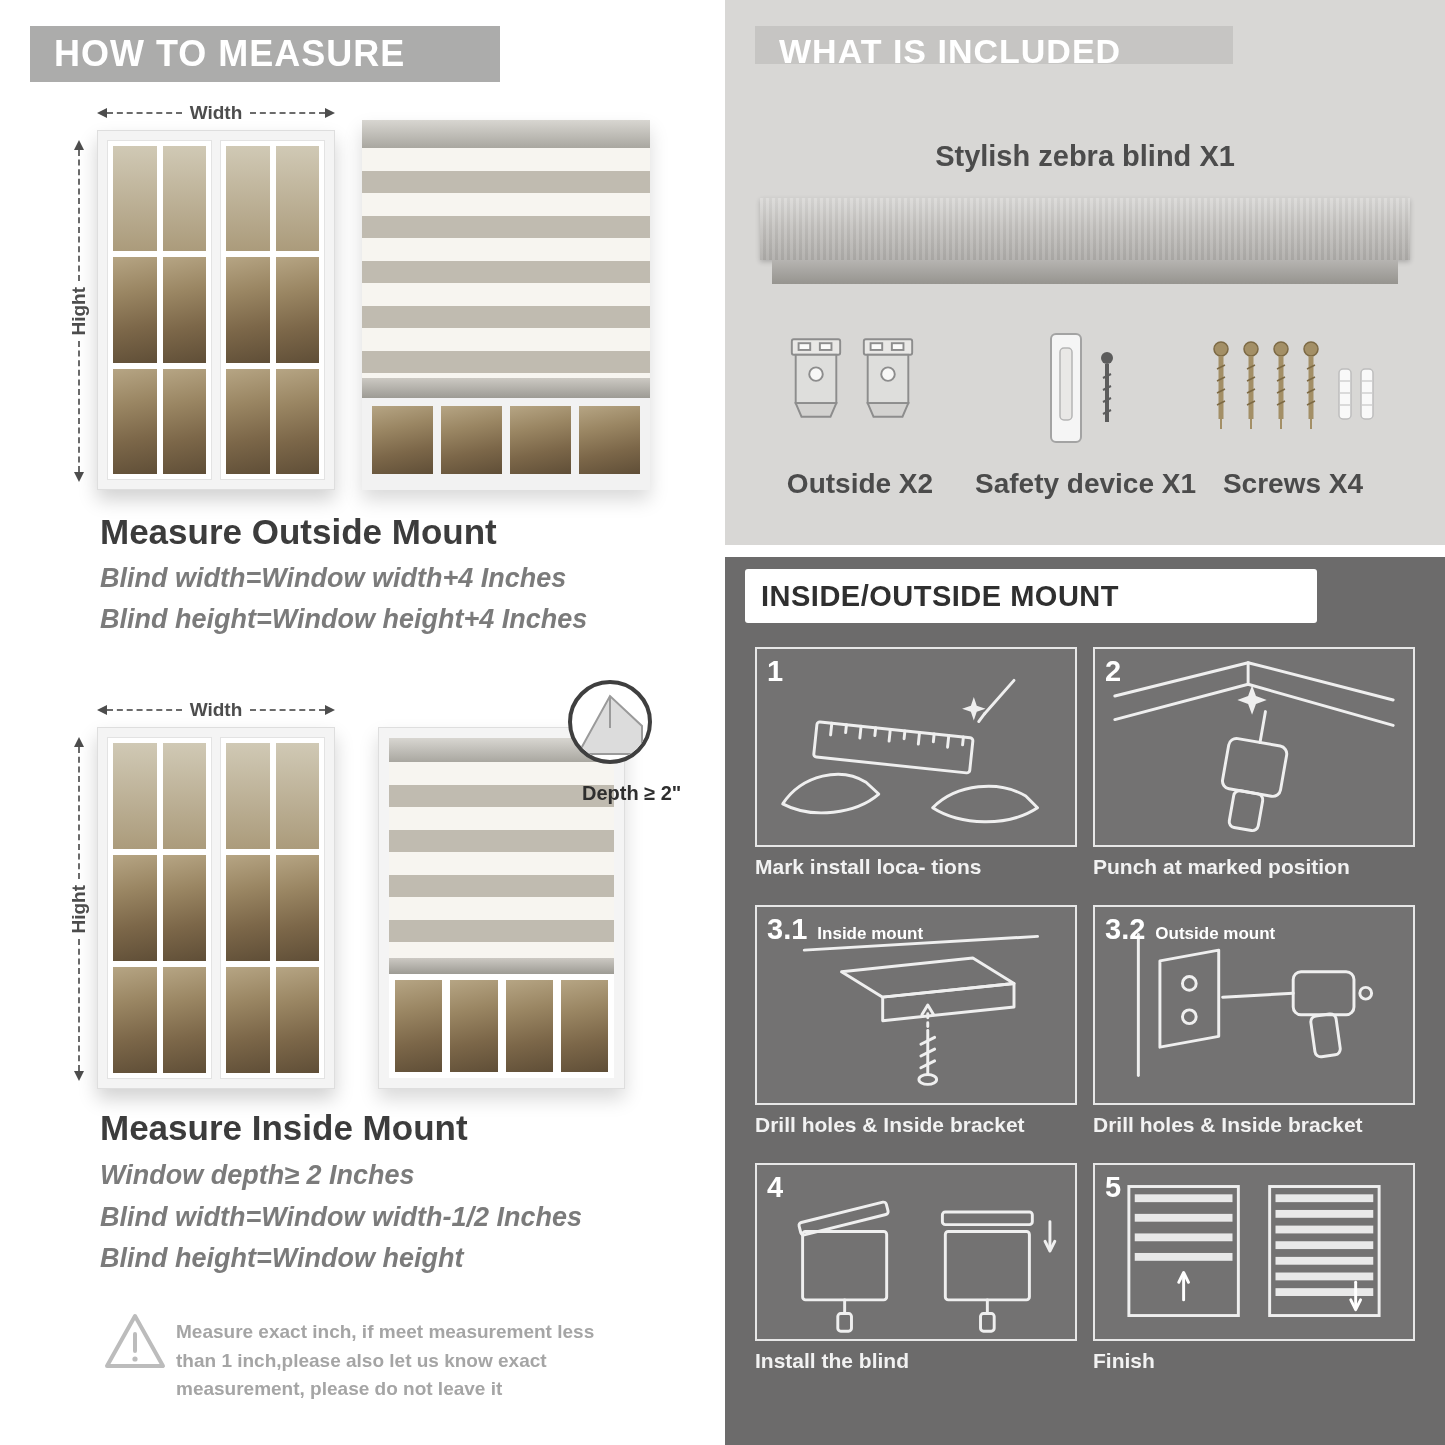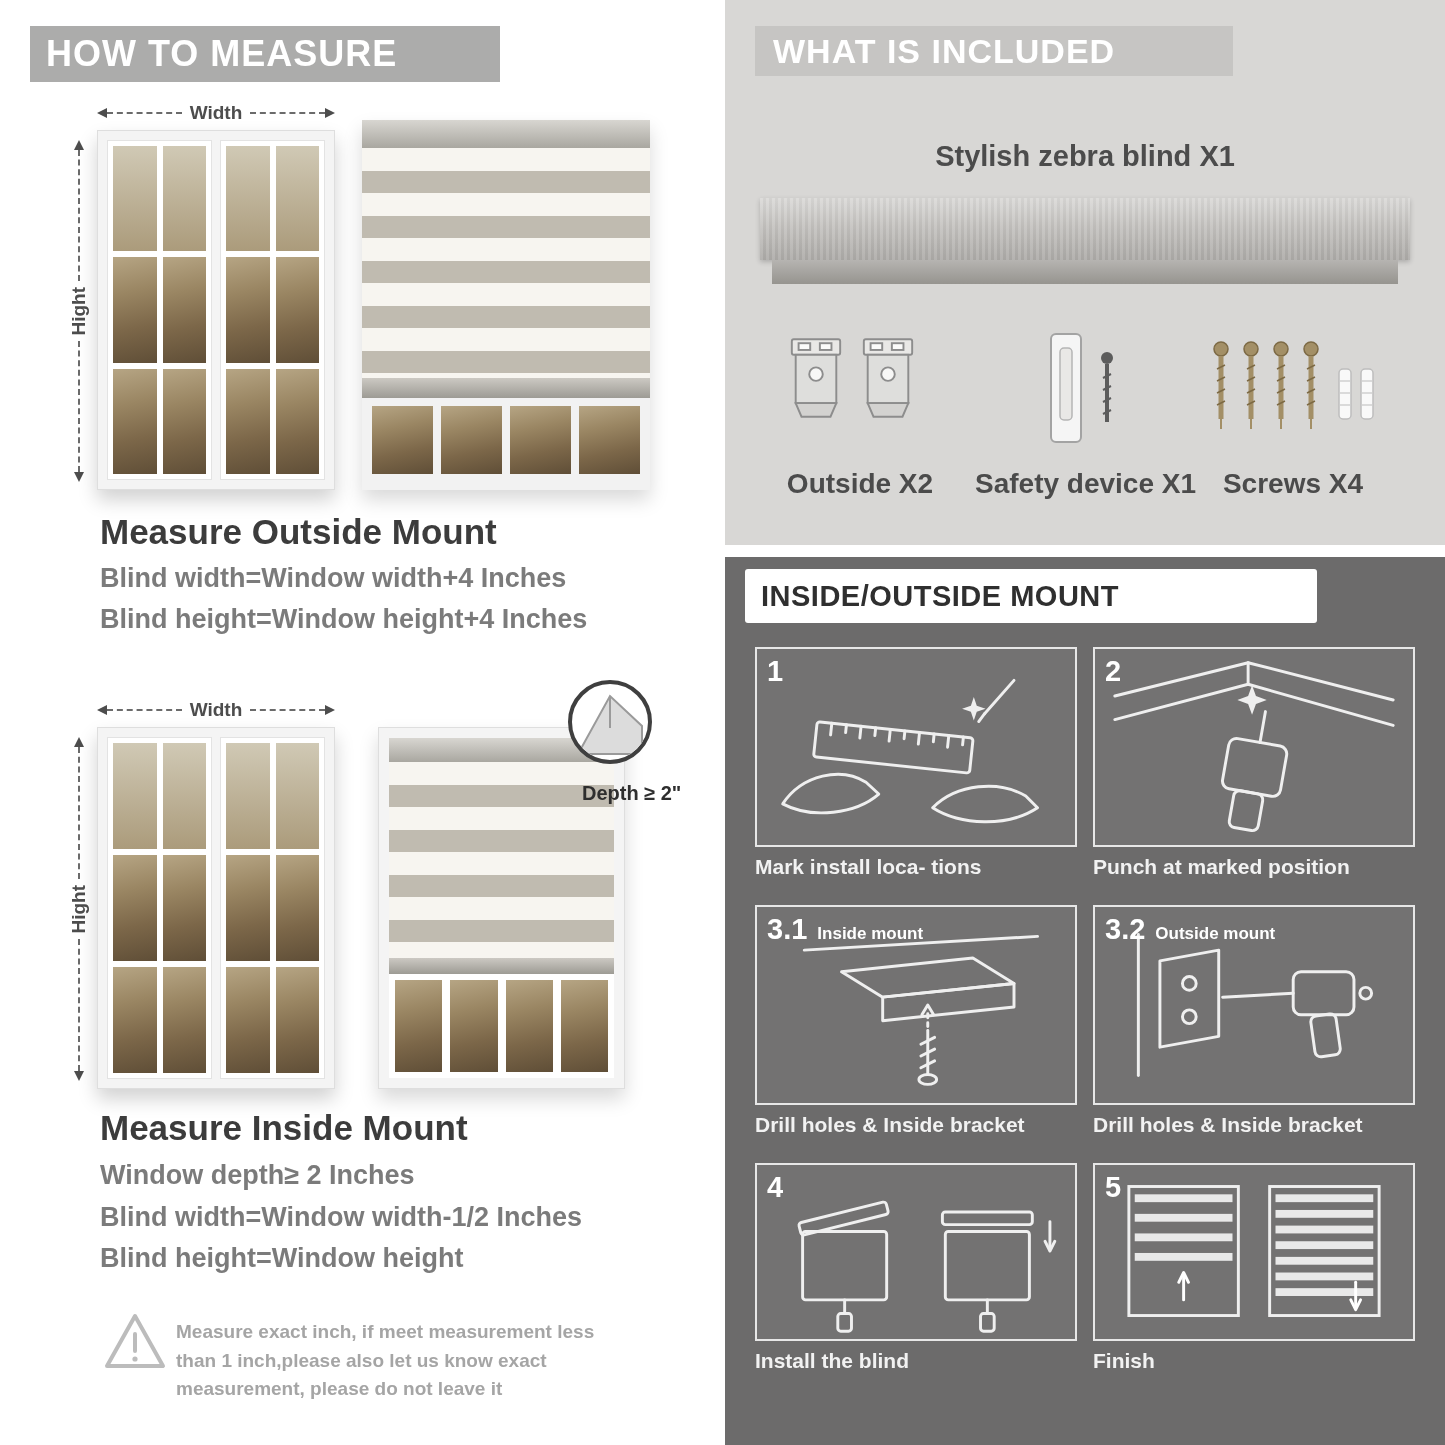--- a/index.html
+++ b/index.html
@@ -2,21 +2,21 @@
 <html><head>
 <meta charset="utf-8">
 <style>
   * { margin:0; padding:0; box-sizing:border-box; }
   body { font-family:"Liberation Sans","DejaVu Sans",sans-serif; background:#fff; }
   #canvas { position:relative; width:1445px; height:1445px; background:#fff; overflow:hidden; }
 
   
   .left-header { position:absolute; left:30px; top:26px; width:470px; height:56px;
     background:#acacab; color:#fff; font-size:36px; font-weight:bold; line-height:56px;
-    padding-left:16px; letter-spacing:1px; }
+    padding-left:24px; letter-spacing:1px; }
 
   .h-measure { position:absolute; display:flex; align-items:center; color:#4d4d4d;
     font-weight:bold; font-size:19px; height:20px; }
   .h-measure .dash { flex:1; border-top:2px dashed #6b6b6b; }
   .h-measure .mlabel { padding:0 8px; }
   .ah { width:0; height:0; border-top:5px solid transparent; border-bottom:5px solid transparent; }
   .ah.l { border-right:10px solid #4d4d4d; }
   .ah.r { border-left:10px solid #4d4d4d; }
 
   .v-measure { position:absolute; display:flex; flex-direction:column; align-items:center;
@@ -55,31 +55,31 @@
   .windowB .stripes { flex:0 0 196px; }
   .windowB .rail { height:16px; }
   .windowB .glassrow { flex:1; display:flex; gap:8px; background:#fff; padding:6px; }
   .windowB .glassrow i { flex:1; }
 
   .depth-circle { position:absolute; left:568px; top:680px; width:84px; height:84px;
     border:4px solid #3f3f3f; border-radius:50%; background:#fff; overflow:hidden; }
   .depth-label { position:absolute; left:582px; top:782px; font-size:20px; font-weight:bold; color:#2e2e2e; }
 
   .h-title { position:absolute; color:#3c3c3c; font-size:35px; font-weight:bold;text-align:right; }
-  .formula { position:absolute; color:#7b7b7b; font-size:27px; font-weight:bold; }
+  .formula { position:absolute; color:#7b7b7b; font-size:27px; font-weight:bold;font-style:italic; }
 
   .warn-text { position:absolute; left:176px; top:1318px; width:452px; font-size:19px;
     font-weight:bold; color:#a5a5a5; line-height:1.5; }
   .warn-icon { position:absolute; left:102px; top:1310px; }
 
   
   .included { position:absolute; left:725px; top:0; width:720px; height:545px; background:#d8d7d5; }
-  .inc-header { position:absolute; left:30px; top:26px; width:478px; height:50px;
+  .inc-header { position:absolute; left:30px; top:26px; width:478px; height:38px;
     background:#c6c5c3; color:#fff; font-size:34px; font-weight:bold; line-height:50px;
-    padding-left:18px; letter-spacing:1px; }
+    padding-left:24px; letter-spacing:1px; }
   .inc-product { position:absolute; left:0; right:0; top:140px; text-align:center;
     font-size:29px; font-weight:bold; color:#4c4c4c; }
   .headrail { position:absolute; left:35px; top:198px; width:650px; height:62px;
     background:
       repeating-linear-gradient(90deg, rgba(255,255,255,.10) 0 3px, rgba(0,0,0,.03) 3px 6px),
       linear-gradient(180deg,#dad9d7 0%,#c4c2bf 45%,#acaaa7 100%);
     box-shadow:0 2px 5px rgba(0,0,0,0.2); }
   .headrail-lip { position:absolute; left:47px; top:260px; width:626px; height:24px;
     background:linear-gradient(180deg,#b6b4b1,#96948f); }
   .inc-label { position:absolute; top:468px; text-align:center; font-size:28px;

